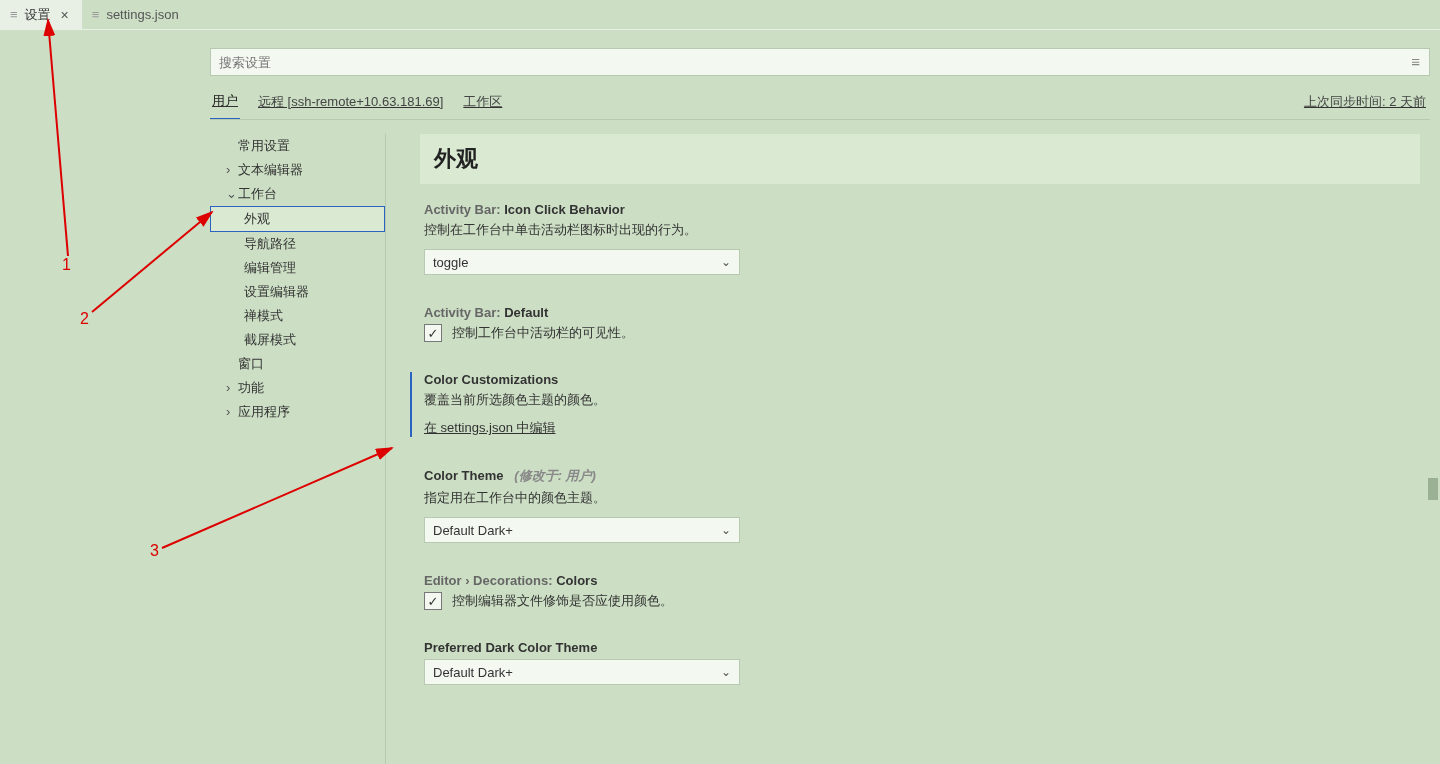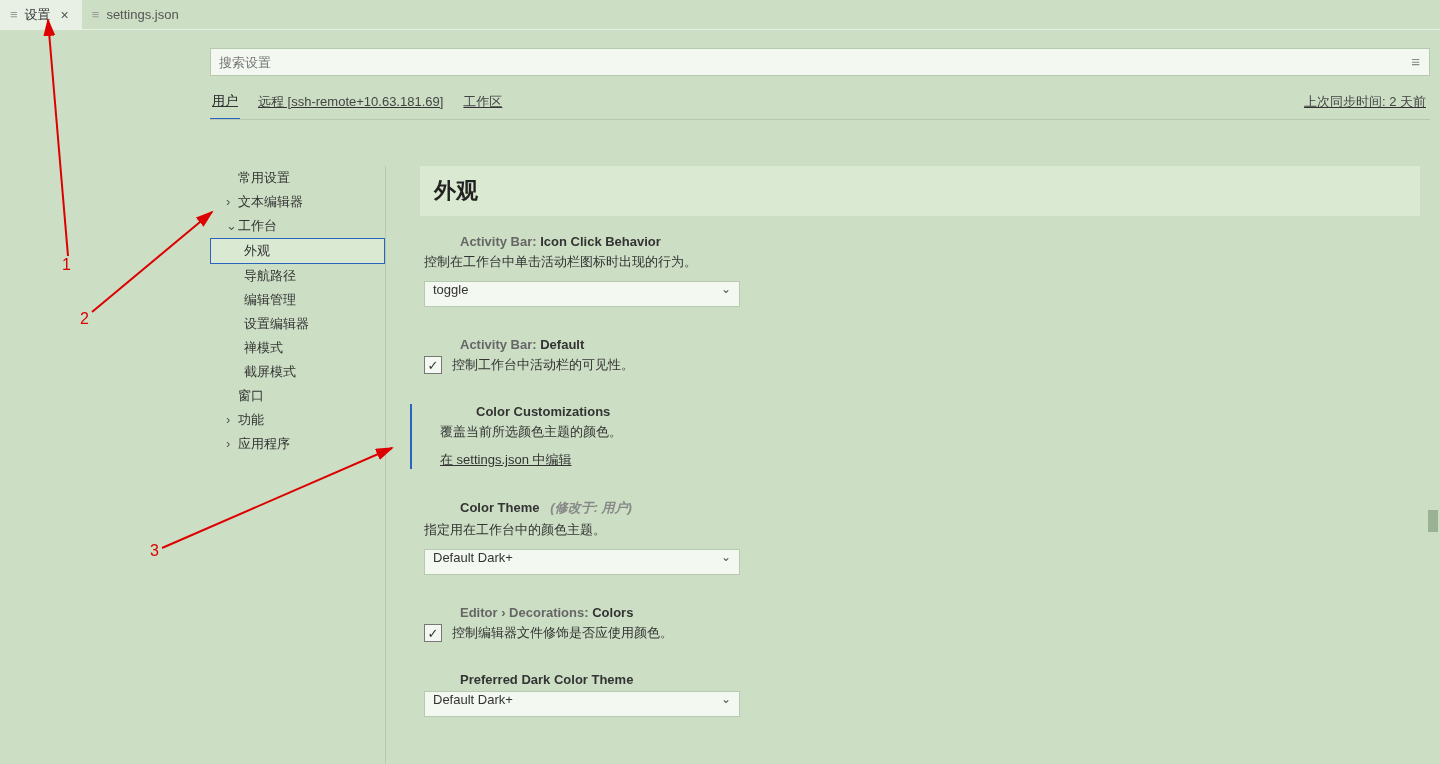--- a/index.html
+++ b/index.html
@@ -27,21 +27,21 @@
   height: 100%;
   font-size: 13px;
   color: #555;
   cursor: pointer;
 }
 .tab.active { background: #e8f0e6; color:#333; }
 .tab .close { font-size: 14px; color: #555; padding: 0 3px; }
 .file-icon { color:#9a9a9a; font-size:13px; }
 .content { display:flex; height: calc(100% - 30px); }
 .gutter { width: 210px; }
-.main { flex:1; padding-top: 18px; display:flex; flex-direction:column;gap:32px; }
+.main { flex:1; padding-top: 18px; display:flex; flex-direction:column; }
 .searchwrap { padding: 0 10px 0 0; margin-left:0; }
 .search {
   width: 100%;
   height: 28px;
   border: 1px solid #b7c9b0;
   background: #f3f8f1;
   padding: 0 8px;
   font-size: 13px;
   color:#333;
   outline:none;
@@ -79,48 +79,48 @@
 .settings { flex:1; padding-left: 34px; padding-right:20px; overflow:auto; position:relative; }
 .section-head {
   background:#d9e9d2;
   font-size:22px;
   font-weight:700;
   padding: 10px 14px;
   margin-bottom: 18px;
   color:#222;
 }
 .setting { margin-bottom: 30px; padding-left: 4px; }
-.setting-title { font-size:13px; font-weight:600; color:#666; margin-bottom:4px;margin-left:36px; }
+.setting-title { font-size:13px; font-weight:600; color:#666; margin-bottom:4px; }
 .setting-title .key { color:#333; }
 .setting-desc { font-size:13px; color:#333; margin-bottom:10px; }
 .select {
   width: 316px;
   height: 26px;
   background:#f3f8f1;
   border:1px solid #b7c9b0;
   padding: 0 8px;
   font-size:13px;
   display:flex;
-  align-items:flex-start;
+  align-items:center;
   justify-content:space-between;
   cursor:pointer;
 }
 .caret { color:#555; font-size:12px; }
 .checkbox-row { display:flex; align-items:center; gap:10px; }
 .checkbox {
   width:18px; height:18px;
   border:1px solid #777;
   background:#f3f8f1;
   display:flex; align-items:center; justify-content:center;
   font-size:13px; color:#333;
   cursor:pointer;
 }
 .modified {
   border-left: 2px solid #2a63c0;
-  padding-left: 28px;
+  padding-left: 12px;
   margin-left: -10px;
 }
 .link { color:#333; text-decoration:underline; cursor:pointer; }
 .link-blue { color:#2a63c0; cursor:pointer; }
 .modifier { font-style:italic; color:#888; font-weight:700; }
 .scroll-thumb { position:absolute; right:2px; top:344px; width:10px; height:22px; background:#9ab293; }
 
 .arrow { position:absolute; pointer-events:none; }
 .arrow-label { position:absolute; color:#d00; font-size:16px; font-family: Arial; }
 </style>

